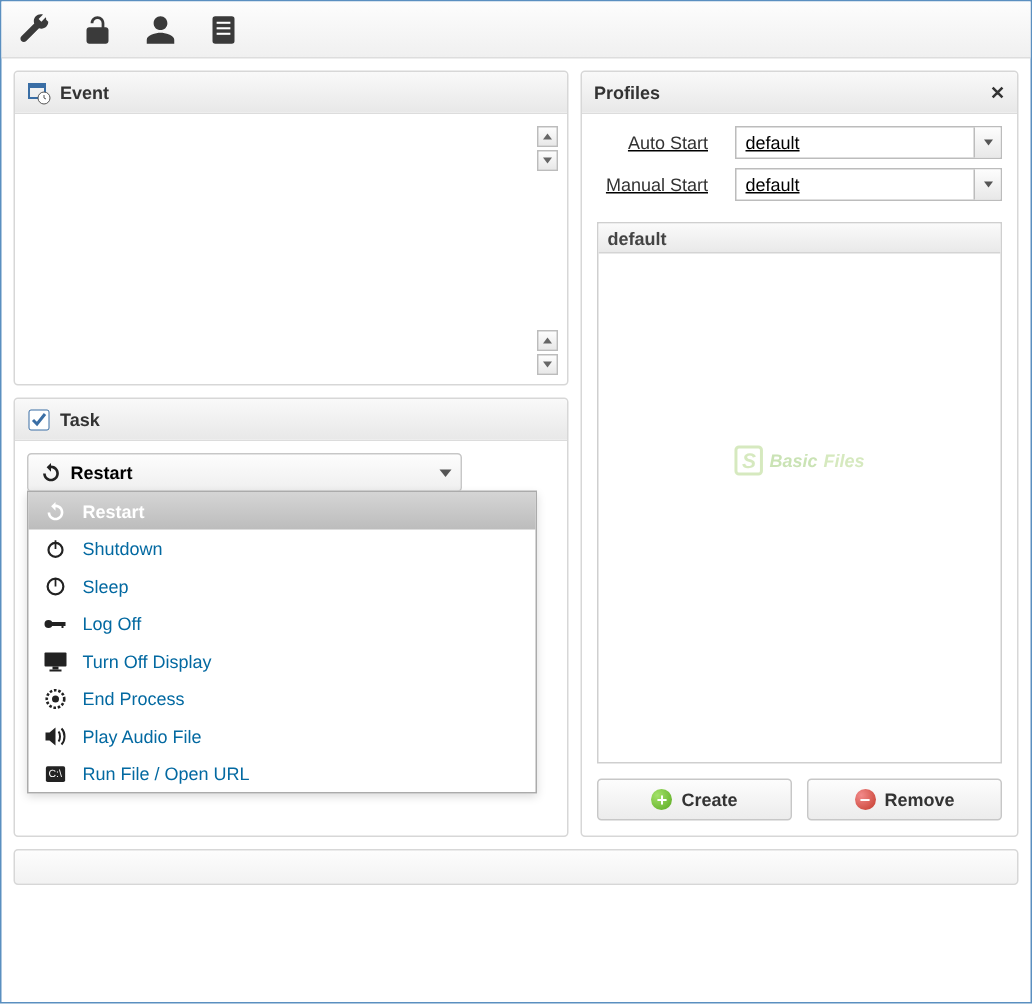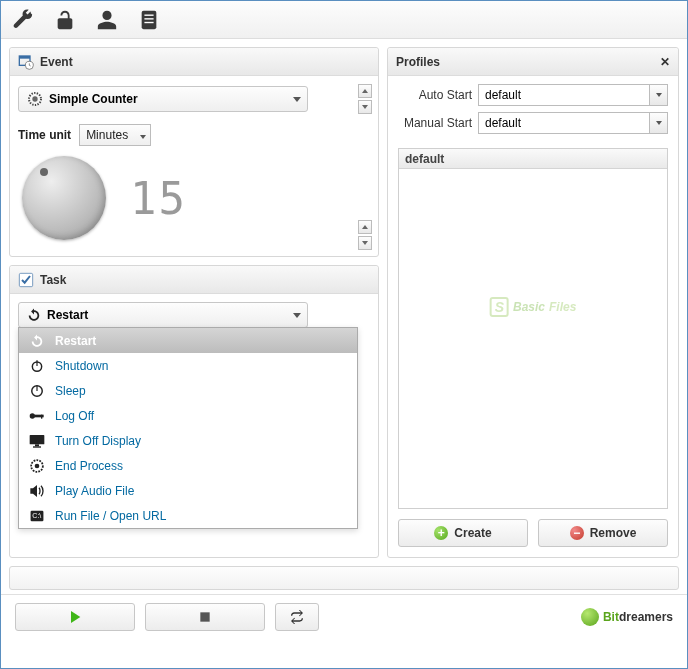--- a/index.html
+++ b/index.html
@@ -59,21 +59,21 @@
 .task-combo { width: 290px; }
 .restart-ico { width:14px; height:14px; margin-right:6px; }
 
 .dropdown-popup { position: absolute; left: 9px; top: 280px; width: 340px; background: #fff; border: 1px solid #ababab; z-index: 50; box-shadow: 0 2px 6px rgba(0,0,0,.15); }
 .dd-item { height: 25px; display: flex; align-items: center; padding: 0 10px; gap: 10px; color: #0369a1; }
 .dd-item.sel { background: linear-gradient(#d5d5d5, #bcbcbc); color: #fff; font-weight: bold; }
 .dd-item .ico { width: 16px; height: 16px; display:flex; align-items:center; justify-content:center; }
 
 .profiles-panel { flex: 1; display: flex; flex-direction: column; }
 .profile-form { padding: 8px 10px; }
-.form-row { display: flex; align-items: center; gap: 6px; margin-bottom: 6px; }
+.form-row { display: flex; align-items: center; gap: 18px; margin-bottom: 6px; text-decoration: underline; }
 .form-row label { width: 74px; text-align: right; color: #333; }
 .form-select { flex: 1; height: 22px; border: 1px solid #bcbcbc; background: #fff; display: flex; align-items: center; padding: 0 6px; position: relative; }
 .form-select .sarrow { position:absolute; right: 0; top:0; bottom:0; width: 18px; border-left: 1px solid #bcbcbc; background: linear-gradient(#fdfdfd,#e8e8e8); display:flex; align-items:center; justify-content:center;}
 .form-select .sarrow::before { content:""; border-left:3px solid transparent; border-right:3px solid transparent; border-top:4px solid #555;}
 
 .profile-list { flex: 1; margin: 0 10px 10px 10px; border: 1px solid #cfcfcf; background: #fff; position: relative; overflow: hidden;}
 .profile-list .hdr-cell { height: 20px; background: linear-gradient(#fafafa,#e9e9e9); border-bottom: 1px solid #d4d4d4; padding: 0 6px; display:flex; align-items:center; font-weight:bold; color:#444;}
 .watermark { position:absolute; top: 44%; left: 50%; transform: translate(-50%,-50%); color: #8bc34a; opacity: .35; font-size: 20px; font-style: italic; font-weight: bold; display:flex; align-items:center; gap:4px;}
 .watermark .sf { color:#6ab02e; }
 
@@ -129,43 +129,20 @@
       <div class="panel event-panel">
         <div class="panel-header">
           <svg width="16" height="16" viewBox="0 0 24 24">
               <rect x="2" y="3" width="16" height="14" fill="none" stroke="#3a6ea5" stroke-width="2"></rect>
               <rect x="2" y="3" width="16" height="4" fill="#3a6ea5"></rect>
               <circle cx="17" cy="17" r="6" fill="#fff" stroke="#555"></circle>
               <path d="M17 14v3l2 1" stroke="#555" fill="none"></path>
             </svg>
           <span>Event</span>
         </div>
-        <div class="event-body">
-          <div class="combo" style="width: 290px;">
-            <svg class="gear-ico" viewBox="0 0 24 24">
-                <circle cx="12" cy="12" r="9" fill="none" stroke="#444" stroke-width="3" stroke-dasharray="2 2"></circle>
-                <circle cx="12" cy="12" r="4" fill="#666"></circle>
-              </svg>
-            <span style="font-weight:bold;">Simple Counter</span>
-            <span class="arrow"></span>
-          </div>
-
-          <div class="time-unit-row">
-            <span>Time unit</span>
-            <div class="small-select">
-              <span>Minutes</span>
-              <span class="sarrow"></span>
-            </div>
-          </div>
-
-          <div class="dial-row">
-            <div class="dial"></div>
-            <div class="digits">15</div>
-          </div>
-        </div>
         <div class="mini-scroll">
           <div class="ms-btn up"></div>
           <div class="ms-btn down"></div>
         </div>
         <div class="mini-scroll bottom">
           <div class="ms-btn up"></div>
           <div class="ms-btn down"></div>
         </div>
       </div>
 
@@ -305,35 +282,14 @@
             <span class="minus">−</span>
             <span>Remove</span>
           </div>
         </div>
       </div>
     </div>
   </div>
 
   <div class="status-strip"></div>
 
-  <div class="bottom-bar">
-    <div class="bbtn">
-      <svg width="16" height="16" viewBox="0 0 24 24">
-          <path d="M6 3l14 9-14 9z" fill="#3fb618"></path>
-        </svg>
-    </div>
-    <div class="bbtn">
-      <svg width="14" height="14" viewBox="0 0 24 24">
-          <rect x="4" y="4" width="16" height="16" fill="#555"></rect>
-        </svg>
-    </div>
-    <div class="bbtn small">
-      <svg width="16" height="14" viewBox="0 0 24 20">
-          <path d="M3 8c0-3 2-5 5-5h10l-3-3 1-1 5 5-5 5-1-1 3-3H8c-2 0-3 1-3 3M21 12c0 3-2 5-5 5H6l3 3-1 1-5-5 5-5 1 1-3 3h10c2 0 3-1 3-3" fill="#333"></path>
-        </svg>
-    </div>
-    <div class="brand">
-      <span class="dot"></span>
-      <span><span class="green">Bit</span><span>dreamers</span></span>
-    </div>
-  </div>
 
 </div>
 
 </body></html>

